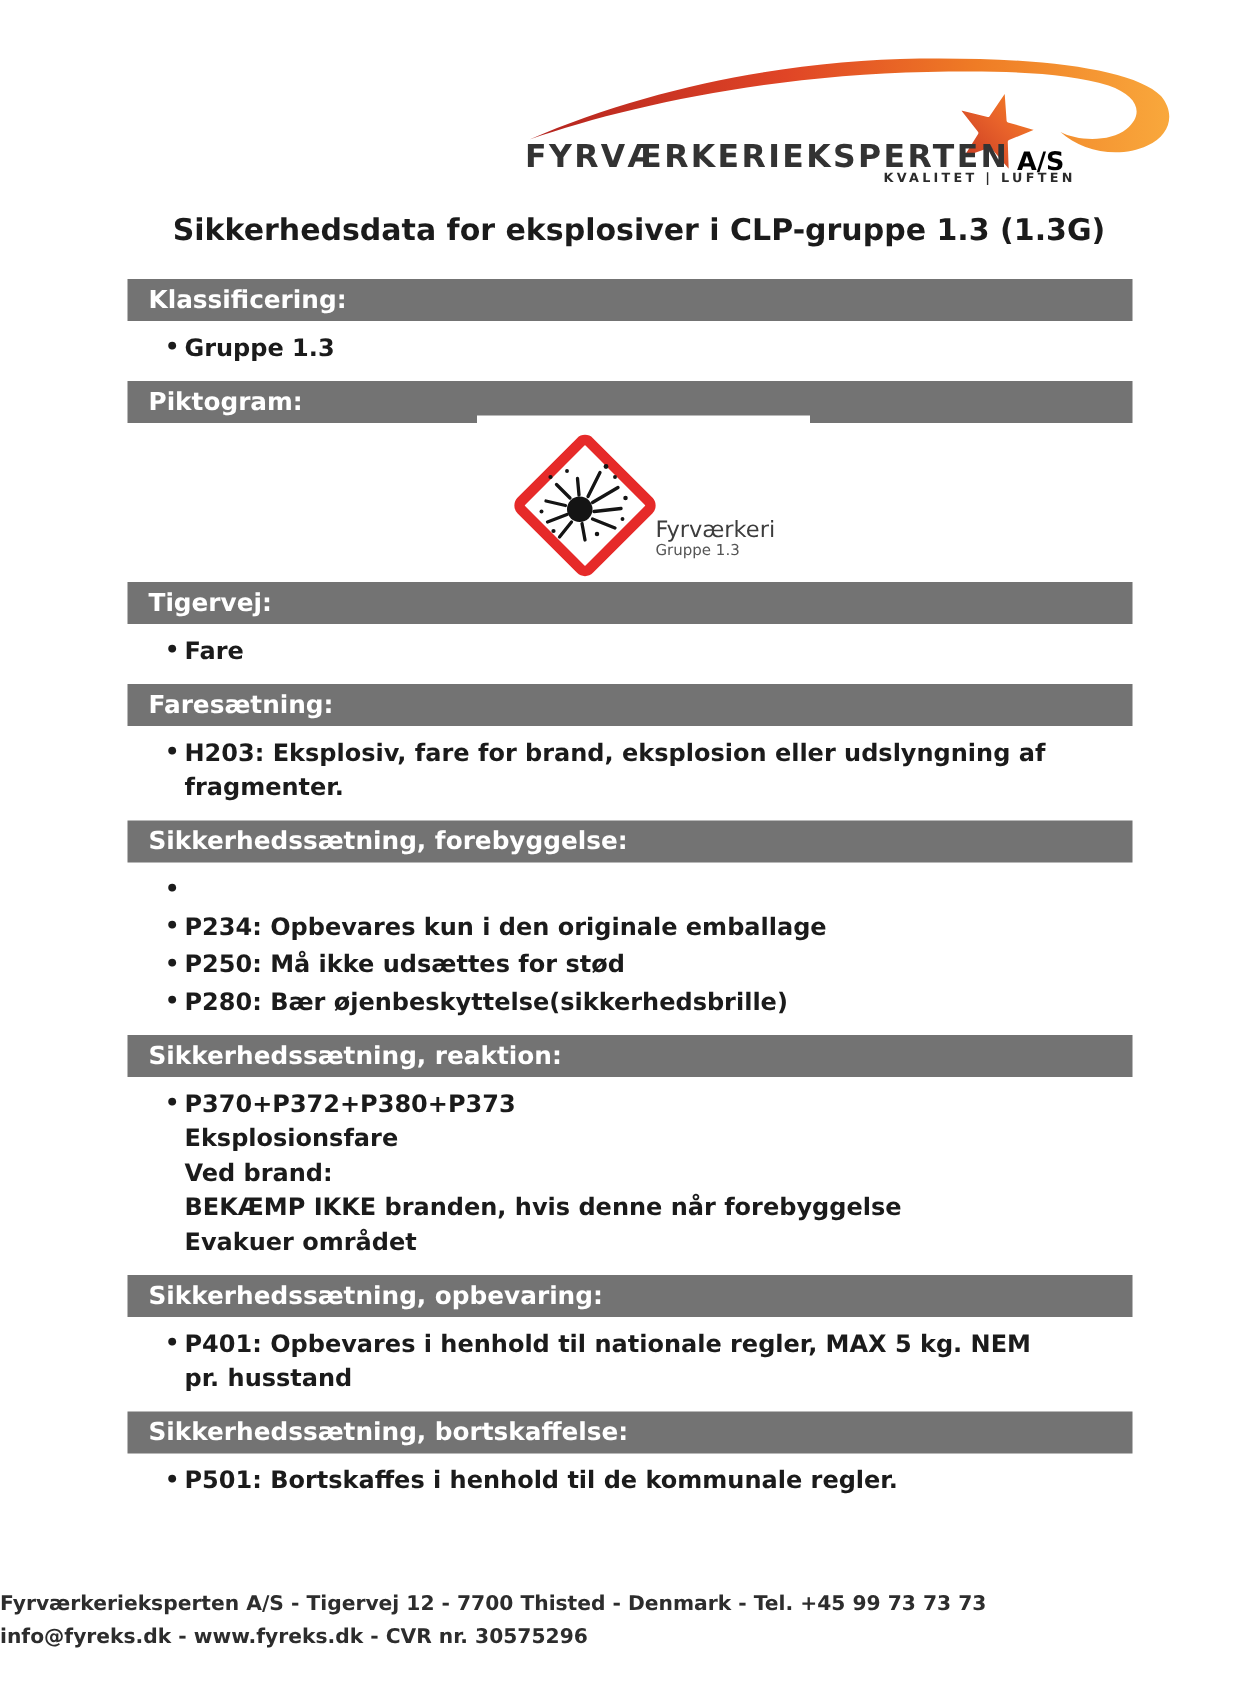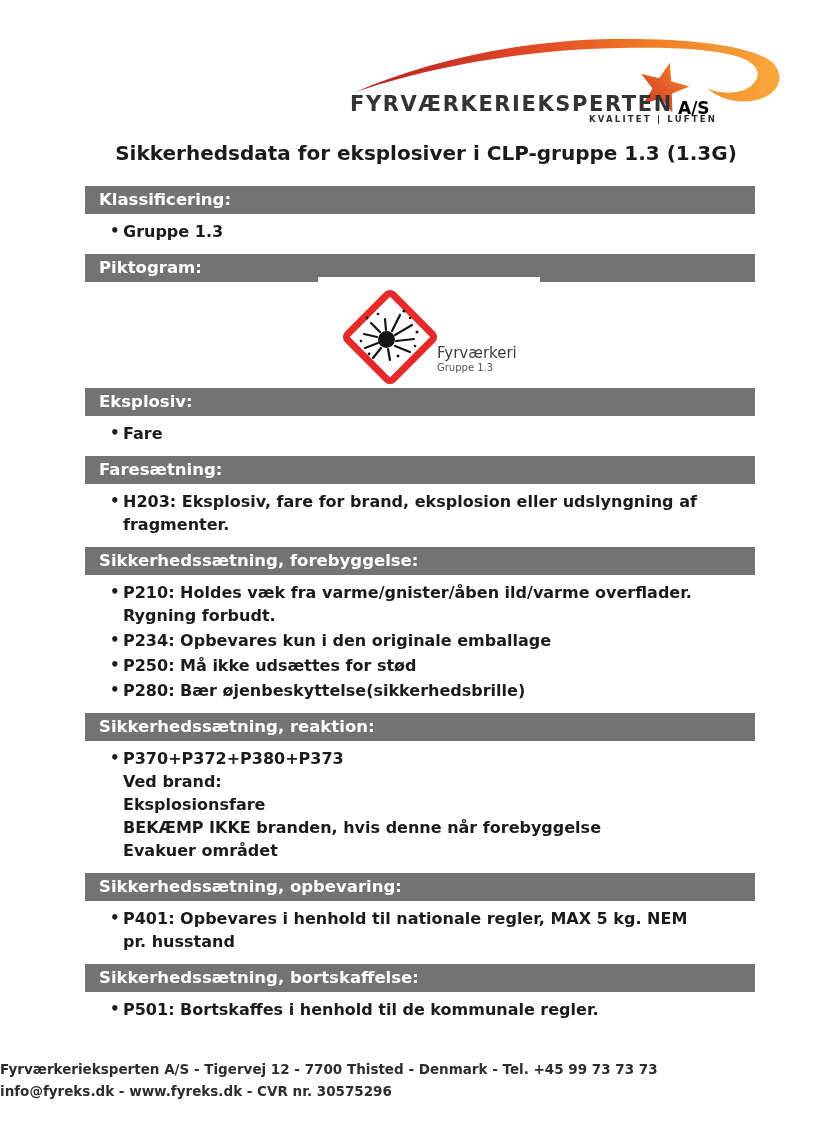--- a/index.html
+++ b/index.html
@@ -164,21 +164,21 @@
           </g>
         </svg>
         <div class="picto-labels">
           <div class="picto-label">Fyrværkeri</div>
           <div class="picto-sublabel">Gruppe 1.3</div>
         </div>
       </div>
     </div>
 
     <div class="section">
-      <div class="bar">Eksplosiv:</div>
+      <div class="bar">Tigervej:</div>
       <ul class="bullets">
         <li>
           <span class="dot">•</span>
           <div class="bt">
               <div>Fare</div>
             </div>
         </li>
       </ul>
     </div>
 
@@ -193,24 +193,20 @@
           </div>
         </li>
       </ul>
     </div>
 
     <div class="section">
       <div class="bar">Sikkerhedssætning, forebyggelse:</div>
       <ul class="bullets">
         <li>
           <span class="dot">•</span>
-          <div class="bt">
-            <div>P210: Holdes væk fra varme/gnister/åben ild/varme overflader.</div>
-            <div>Rygning forbudt.</div>
-          </div>
         </li>
         <li>
           <span class="dot">•</span>
           <div class="bt">
               <div>P234: Opbevares kun i den originale emballage</div>
             </div>
         </li>
         <li>
           <span class="dot">•</span>
           <div class="bt">
@@ -226,22 +222,22 @@
       </ul>
     </div>
 
     <div class="section">
       <div class="bar">Sikkerhedssætning, reaktion:</div>
       <ul class="bullets">
         <li>
           <span class="dot">•</span>
           <div class="bt">
             <div>P370+P372+P380+P373</div>
+            <div>Eksplosionsfare</div>
             <div>Ved brand:</div>
-            <div>Eksplosionsfare</div>
             <div>BEKÆMP IKKE branden, hvis denne når forebyggelse</div>
             <div>Evakuer området</div>
           </div>
         </li>
       </ul>
     </div>
 
     <div class="section">
       <div class="bar">Sikkerhedssætning, opbevaring:</div>
       <ul class="bullets">

